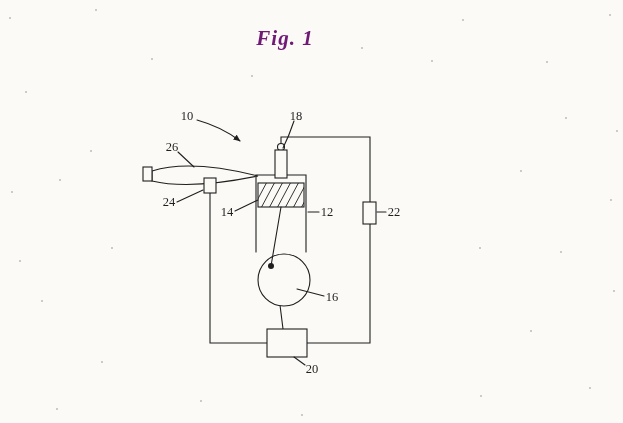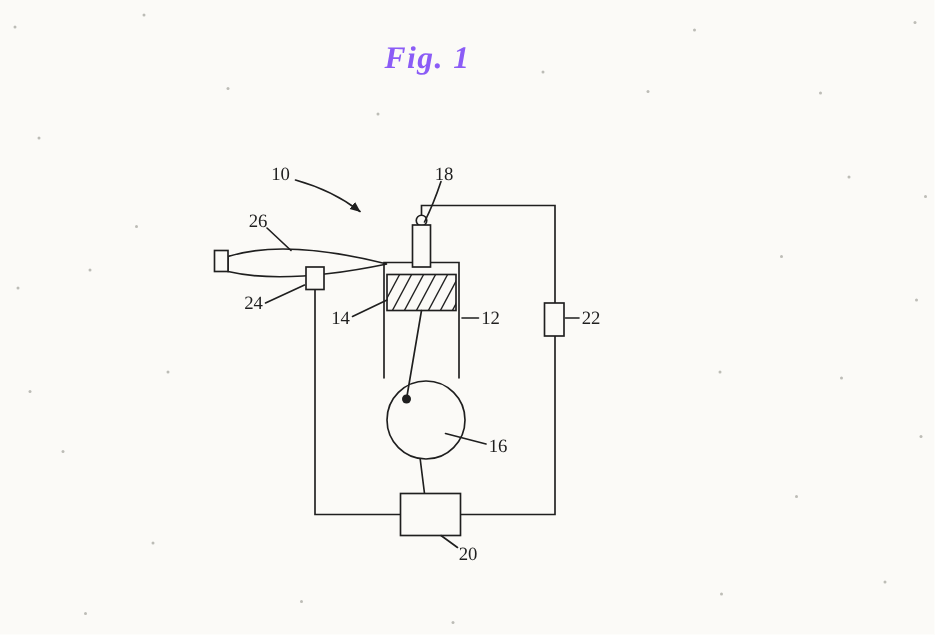--- a/index.html
+++ b/index.html
@@ -17,21 +17,21 @@
   }
   .fig-title {
     position: absolute;
     left: 210px;
     top: 26px;
     width: 150px;
     text-align: center;
     font-weight: bold;
     font-style: italic;
     font-size: 21px;
-    color: #8b5cf6;
+    color: #701a75;
     letter-spacing: 1px;
   }
   svg.drawing {
     position: absolute;
     left: 0;
     top: 0;
   }
   .ink {
     stroke: #1f1f1f;
     fill: none;

